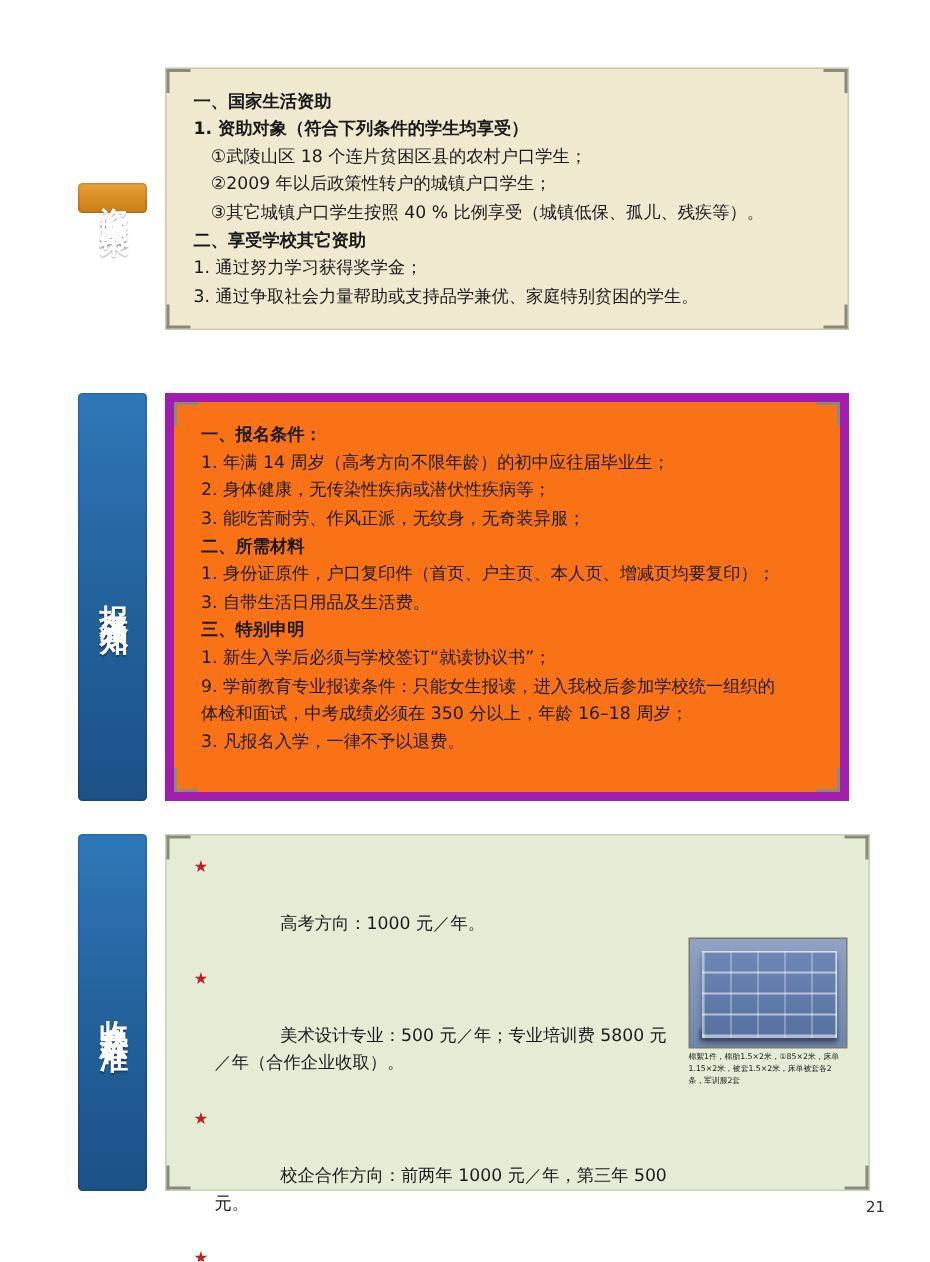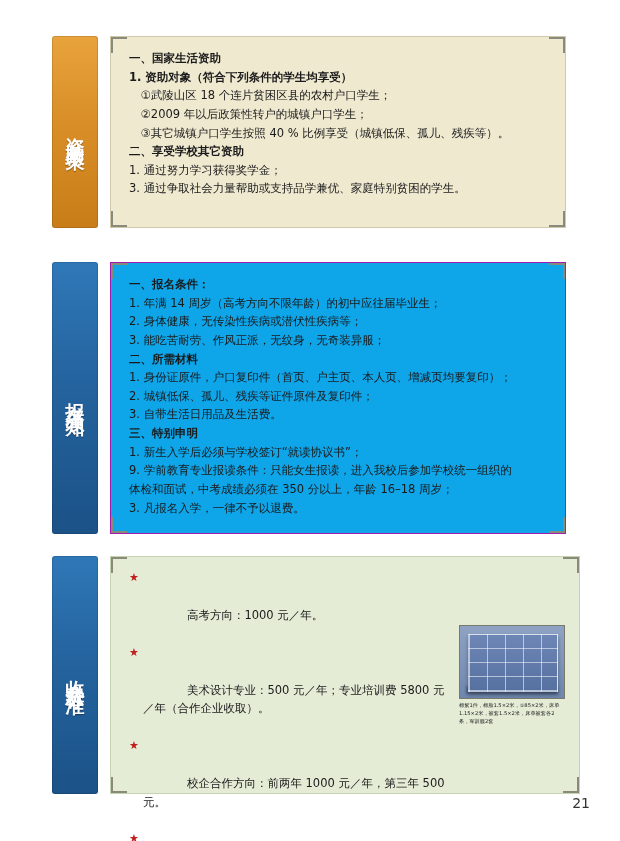--- a/index.html
+++ b/index.html
@@ -81,42 +81,43 @@
   .line.heading {
     font-weight: bold;
   }
 
   
   #sec-policy {
     left: 52px;
     top: 36px;
     width: 514px;
     height: 192px;
+    align-items: center;
   }
   #sec-policy .tab {
     background: linear-gradient(180deg, #e8a33d 0%, #d98e27 45%, #c97d18 100%);
   }
   #sec-policy .panel {
     background: #efe9d0;
     border: 1px solid #cfc8ab;
   }
 
   
   #sec-notice {
     left: 52px;
     top: 262px;
     width: 514px;
     height: 272px;
   }
   #sec-notice .tab {
     background: linear-gradient(180deg, #2f78b8 0%, #24639e 45%, #1b5287 100%);
   }
   #sec-notice .panel {
-    background: #0ea5e9;
-    border: 1px solid #a21caf;
+    background: #f97316;
+    border: 6px solid #a21caf;
   }
 
   
   #sec-fees {
     left: 52px;
     top: 556px;
     width: 514px;
     height: 238px;
   }
   #sec-fees .tab {
@@ -189,21 +190,21 @@
     margin-top: 3px;
     width: 104px;
     word-break: break-all;
   }
 
   
   #page-number {
     position: absolute;
     right: 30px;
     bottom: 30px;
-    font-size: 14px;
+    font-size: 10px;
     color: #333;
     font-family: "DejaVu Sans", "Liberation Sans", sans-serif;
   }
 </style>
 </head>
 <body>
 
 <div class="page">
 
   <div class="section" id="sec-policy">
@@ -236,21 +237,20 @@
       <span class="corner c-tr"></span>
       <span class="corner c-bl"></span>
       <span class="corner c-br"></span>
 
       <div class="line heading">一、报名条件：</div>
       <div class="line">1. 年满 14 周岁（高考方向不限年龄）的初中应往届毕业生；</div>
       <div class="line">2. 身体健康，无传染性疾病或潜伏性疾病等；</div>
       <div class="line">3. 能吃苦耐劳、作风正派，无纹身，无奇装异服；</div>
       <div class="line heading">二、所需材料</div>
       <div class="line">1. 身份证原件，户口复印件（首页、户主页、本人页、增减页均要复印）；</div>
-      <div class="line">2. 城镇低保、孤儿、残疾等证件原件及复印件；</div>
       <div class="line">3. 自带生活日用品及生活费。</div>
       <div class="line heading">三、特别申明</div>
       <div class="line">1. 新生入学后必须与学校签订“就读协议书”；</div>
       <div class="line">9. 学前教育专业报读条件：只能女生报读，进入我校后参加学校统一组织的</div>
       <div class="line">体检和面试，中考成绩必须在 350 分以上，年龄 16–18 周岁；</div>
       <div class="line">3. 凡报名入学，一律不予以退费。</div>
     </div>
   </div>
 
   <div class="section" id="sec-fees">

